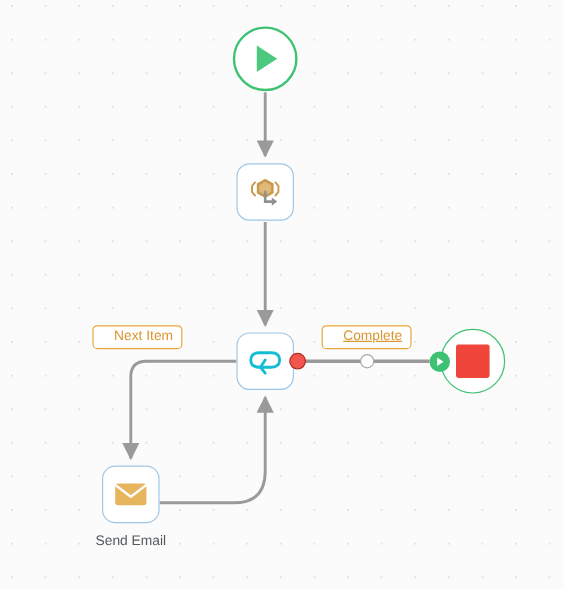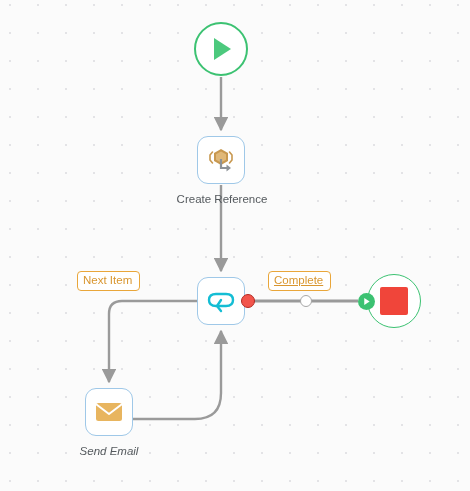--- a/index.html
+++ b/index.html
@@ -119,21 +119,21 @@
 
   
   .edge-label {
     position: absolute;
     box-sizing: border-box;
     background: #ffffff;
     border: 1px solid #e9a63a;
     border-radius: 4px;
     color: #d9962f;
     font-size: 11.5px;
-    padding: 2px 7px 3px 5px;
+    padding: 2px 7px 3px 17px;
     white-space: nowrap;
     line-height: 13px;
   }
 </style>
 </head>
 <body>
 
 <div id="canvas">
 
   <svg id="edge-layer" viewBox="0 0 470 491" xmlns="http://www.w3.org/2000/svg">
@@ -163,40 +163,39 @@
   <div class="node-box" style="left:197px; top:136px;">
     <svg width="32" height="32" viewBox="0 0 32 32">
       <path d="M 16 5 L 23 9 L 23 17 L 16 21 L 9 17 L 9 9 Z" fill="#c8984f"></path>
       <path d="M 16 7.5 L 21 10.3 L 21 15.7 L 16 18.5 L 11 15.7 L 11 10.3 Z" fill="#e0b878"></path>
       <path d="M 7.5 8 L 5 11 L 5 16 L 7.5 19" stroke="#c8984f" stroke-width="1.6" fill="none" stroke-linecap="round" stroke-linejoin="round"></path>
       <path d="M 24.5 8 L 27 11 L 27 16 L 24.5 19" stroke="#c8984f" stroke-width="1.6" fill="none" stroke-linecap="round" stroke-linejoin="round"></path>
       <path d="M 16 16 L 16 24 L 23 24" stroke="#8d9297" stroke-width="2.2" fill="none" stroke-linecap="square"></path>
       <path d="M 21.5 20.5 L 26 24 L 21.5 27.5 Z" fill="#8d9297"></path>
     </svg>
   </div>
-  <div class="node-label" style="left:147px; top:192px; width:150px;">Create Reference</div>
 
   <div class="node-box" style="left:197px; top:277px;">
     <svg width="34" height="30" viewBox="0 0 34 30">
       <path d="M 12 8 L 22 8 Q 29 8 29 14 Q 29 20 22 20 L 12 20 Q 5 20 5 14 Q 5 8 12 8 Z" stroke="#14bdd4" stroke-width="2.4" fill="none" stroke-linecap="round"></path>
       <path d="M 17 14 L 13 20 L 17 25" stroke="#14bdd4" stroke-width="2.4" fill="none" stroke-linecap="round" stroke-linejoin="round"></path>
     </svg>
   </div>
 
   <div class="port-red" style="left:241px; top:294px;"></div>
 
   <div class="port-white" style="left:300px; top:295px;"></div>
 
   <div class="node-box" style="left:85px; top:388px;">
     <svg width="32" height="26" viewBox="0 0 32 26">
       <rect x="3" y="4" width="26" height="18" rx="2.5" fill="#e8b55f"></rect>
       <path d="M 3.5 5.5 L 16 15 L 28.5 5.5" stroke="#ffffff" stroke-width="2" fill="none" stroke-linecap="round" stroke-linejoin="round"></path>
     </svg>
   </div>
-  <div class="node-label" style="left:34px; top:444px; width:150px;font-style:italic;">Send Email</div>
+  <div class="node-label" style="left:34px; top:444px; width:150px;">Send Email</div>
 
   <div class="end-node" style="left:367px; top:274px;">
     <div class="end-square"></div>
   </div>
   <div class="end-badge" style="left:358px; top:293px;">
     <svg width="9" height="9" viewBox="0 0 10 10">
       <path d="M 2.5 1 L 8.5 5 L 2.5 9 Z" fill="#ffffff"></path>
     </svg>
   </div>
 

